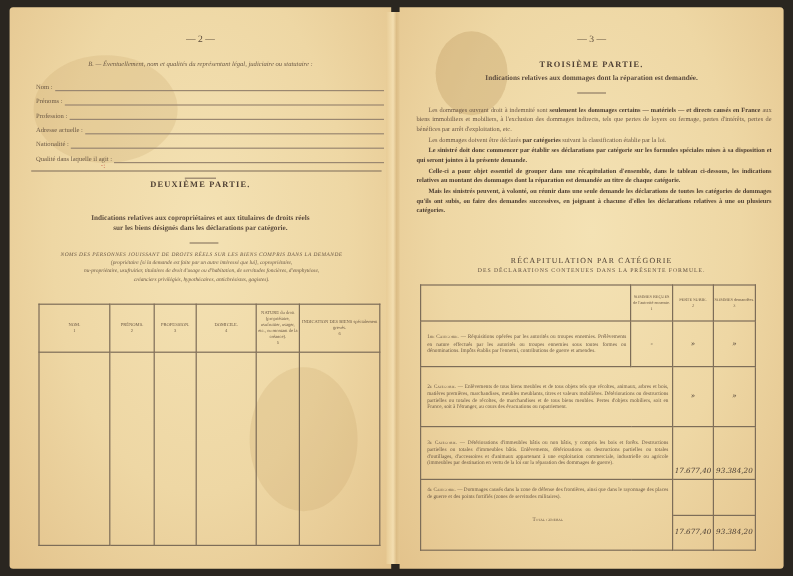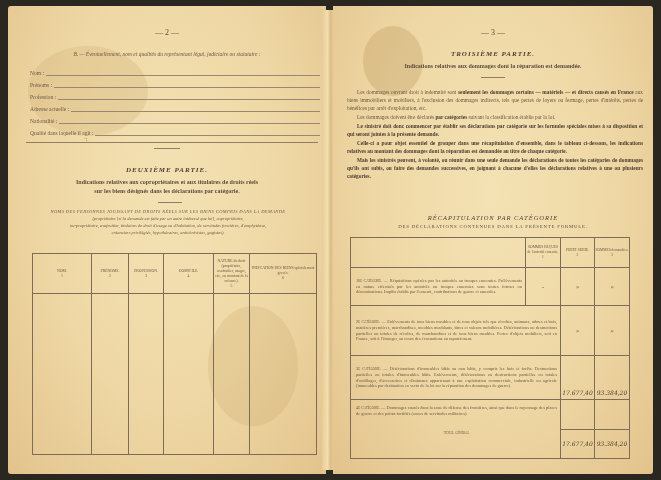--- a/index.html
+++ b/index.html
@@ -18,21 +18,21 @@
   .page-left { left: 8px; width: 318px; border-radius: 3px 0 0 3px; }
   .page-right { left: 333px; width: 320px; border-radius: 0 3px 3px 0; }
   .fold {
     position: absolute; left: 322px; top: 10px; width: 14px; height: 460px;
     background: linear-gradient(90deg, #e8cc96 0%, #f3deb0 40%, #dcbd86 60%, #ecd3a0 100%);
   }
   .abs { position: absolute; }
   .pnum { font-size: 8px; text-align: center; width: 100%; }
   .small { font-size: 5.5px; line-height: 7px; color: #6b5844; }
   .tiny { font-size: 4.5px; line-height: 5.5px; color: #6b5844; }
-  .heading { font-size: 7px; letter-spacing: 1px; font-weight: bold; text-align: center; color: #4f4034; font-style: italic; }
+  .heading { font-size: 7px; letter-spacing: 1px; font-weight: bold; text-align: center; color: #4f4034; }
   .subheading { font-size: 6px; font-weight: bold; text-align: center; color: #5c4c3e; line-height: 9px; }
   .rule { position: absolute; height: 1px; background: #8f7d66; }
   .form-row { position: absolute; left: 22px; width: 290px; font-size: 5.5px; color: #6b5844; display: flex; align-items: flex-end; height: 10px; }
   .form-row .line { flex: 1; border-bottom: 1px solid #9a8770; margin-left: 2px; height: 6px; }
   .para { font-size: 5.3px; line-height: 8px; color: #6a5644; text-align: justify; }
   .para b { color: #4b3c30; }
   table { border-collapse: collapse; }
   .lt { position: absolute; left: 24px; top: 247px; width: 285px; height: 202px; border: 1px solid #7d6d58; }
   .lt td { border: 1px solid #7d6d58; vertical-align: middle; text-align: center; padding: 0; }
   .lt .hdr td { height: 39px; font-size: 3.8px; line-height: 5px; color: #6b5844; }
@@ -74,21 +74,21 @@
       <span class="line"></span>
   </div>
   <div class="form-row" style="top:120px;">
     <span>Qualité dans laquelle il agit :</span>
       <span class="line"></span>
   </div>
   <div class="rule" style="left:18px;top:136px;width:292px;"></div>
   <div class="abs red" style="left:76px;top:130px;font-size:6px;">·:</div>
   <div class="rule" style="left:146px;top:142px;width:26px;"></div>
 
-  <div class="abs heading" style="top:160px;left:0;width:100%;">DEUXIÈME PARTIE.</div>
+  <div class="abs heading" style="top:144px;left:0;width:100%;">DEUXIÈME PARTIE.</div>
   <div class="abs subheading" style="top:172px;left:0;width:100%;">Indications relatives aux copropriétaires et aux titulaires de droits réels</div>
   <div class="abs subheading" style="top:181px;left:0;width:100%;">sur les biens désignés dans les déclarations par catégorie.</div>
   <div class="rule" style="left:150px;top:196px;width:24px;"></div>
 
   <div class="abs tiny" style="top:203px;left:10px;width:300px;text-align:center;font-style:italic;letter-spacing:0.4px;">NOMS DES PERSONNES JOUISSANT DE DROITS RÉELS SUR LES BIENS COMPRIS DANS LA DEMANDE</div>
   <div class="abs tiny" style="top:210px;left:10px;width:300px;text-align:center;font-style:italic;">(propriétaire [si la demande est faite par un autre intéressé que lui], copropriétaire,</div>
   <div class="abs tiny" style="top:217px;left:10px;width:300px;text-align:center;font-style:italic;">nu-propriétaire, usufruitier, titulaires de droit d'usage ou d'habitation, de servitudes foncières, d'emphytéose,</div>
   <div class="abs tiny" style="top:224px;left:10px;width:300px;text-align:center;font-style:italic;">créanciers privilégiés, hypothécaires, antichrésistes, gagistes).</div>
 
   <table class="lt">

